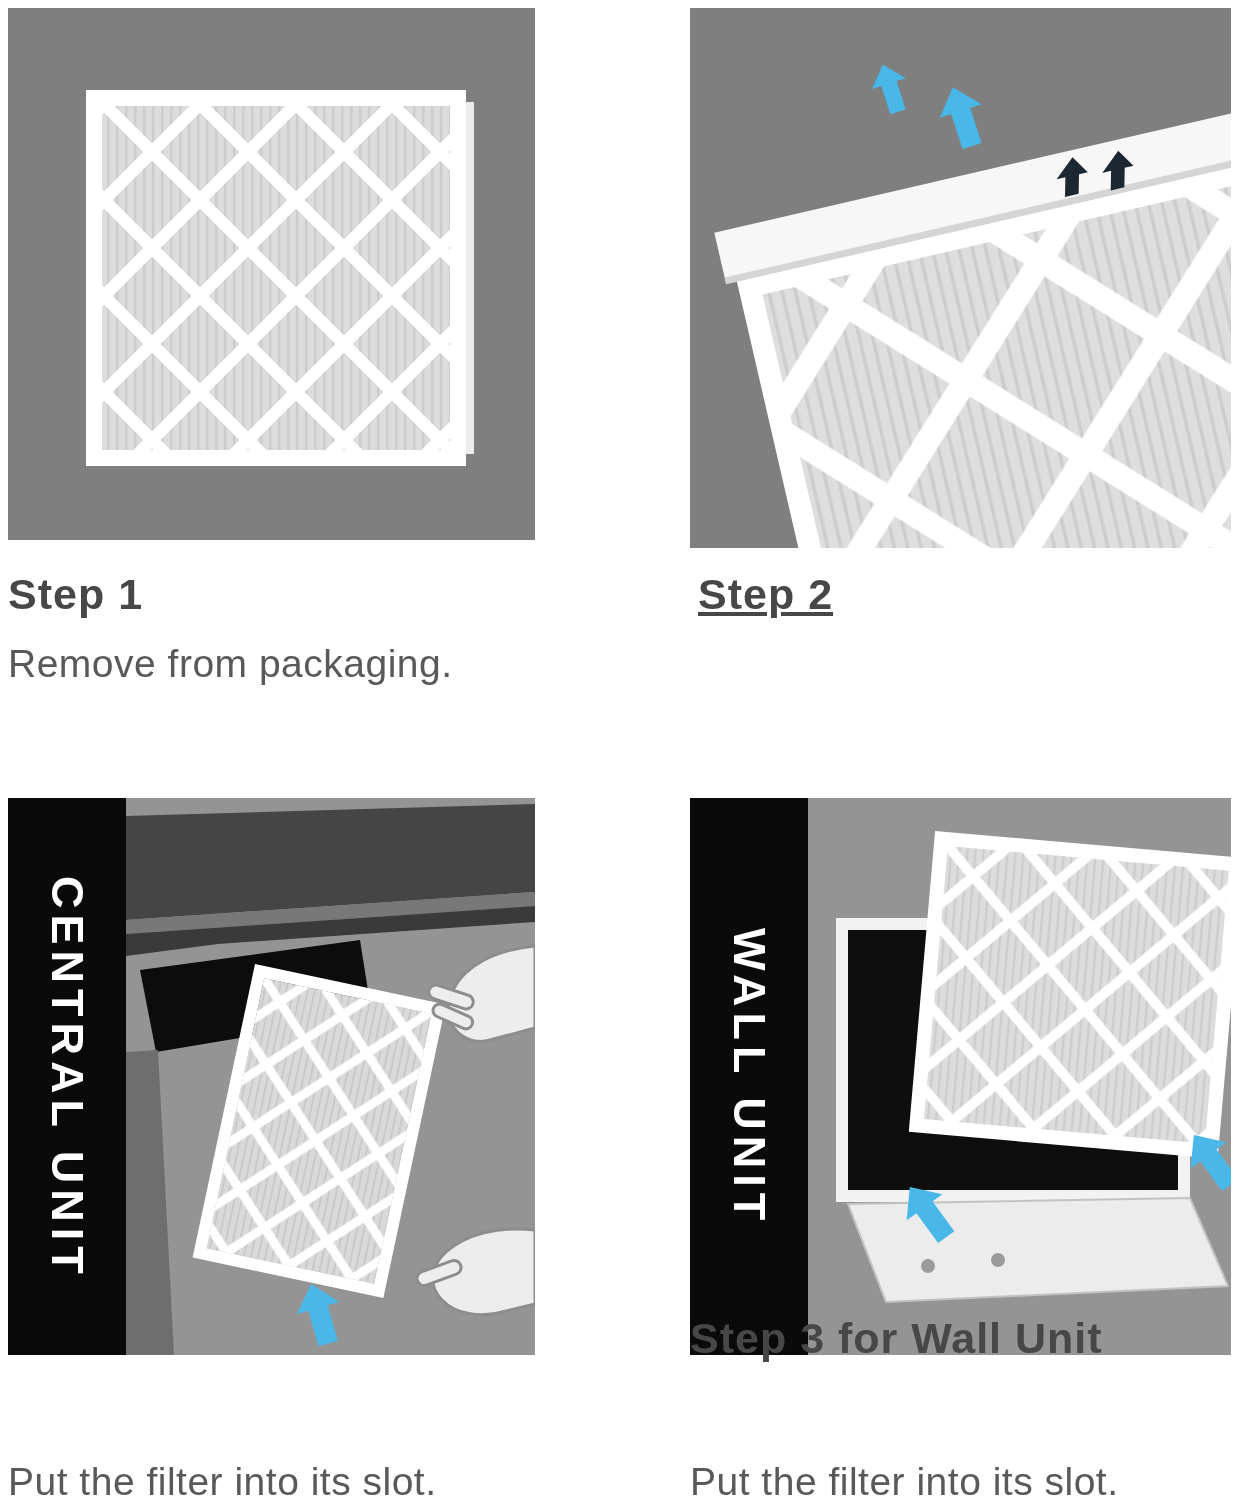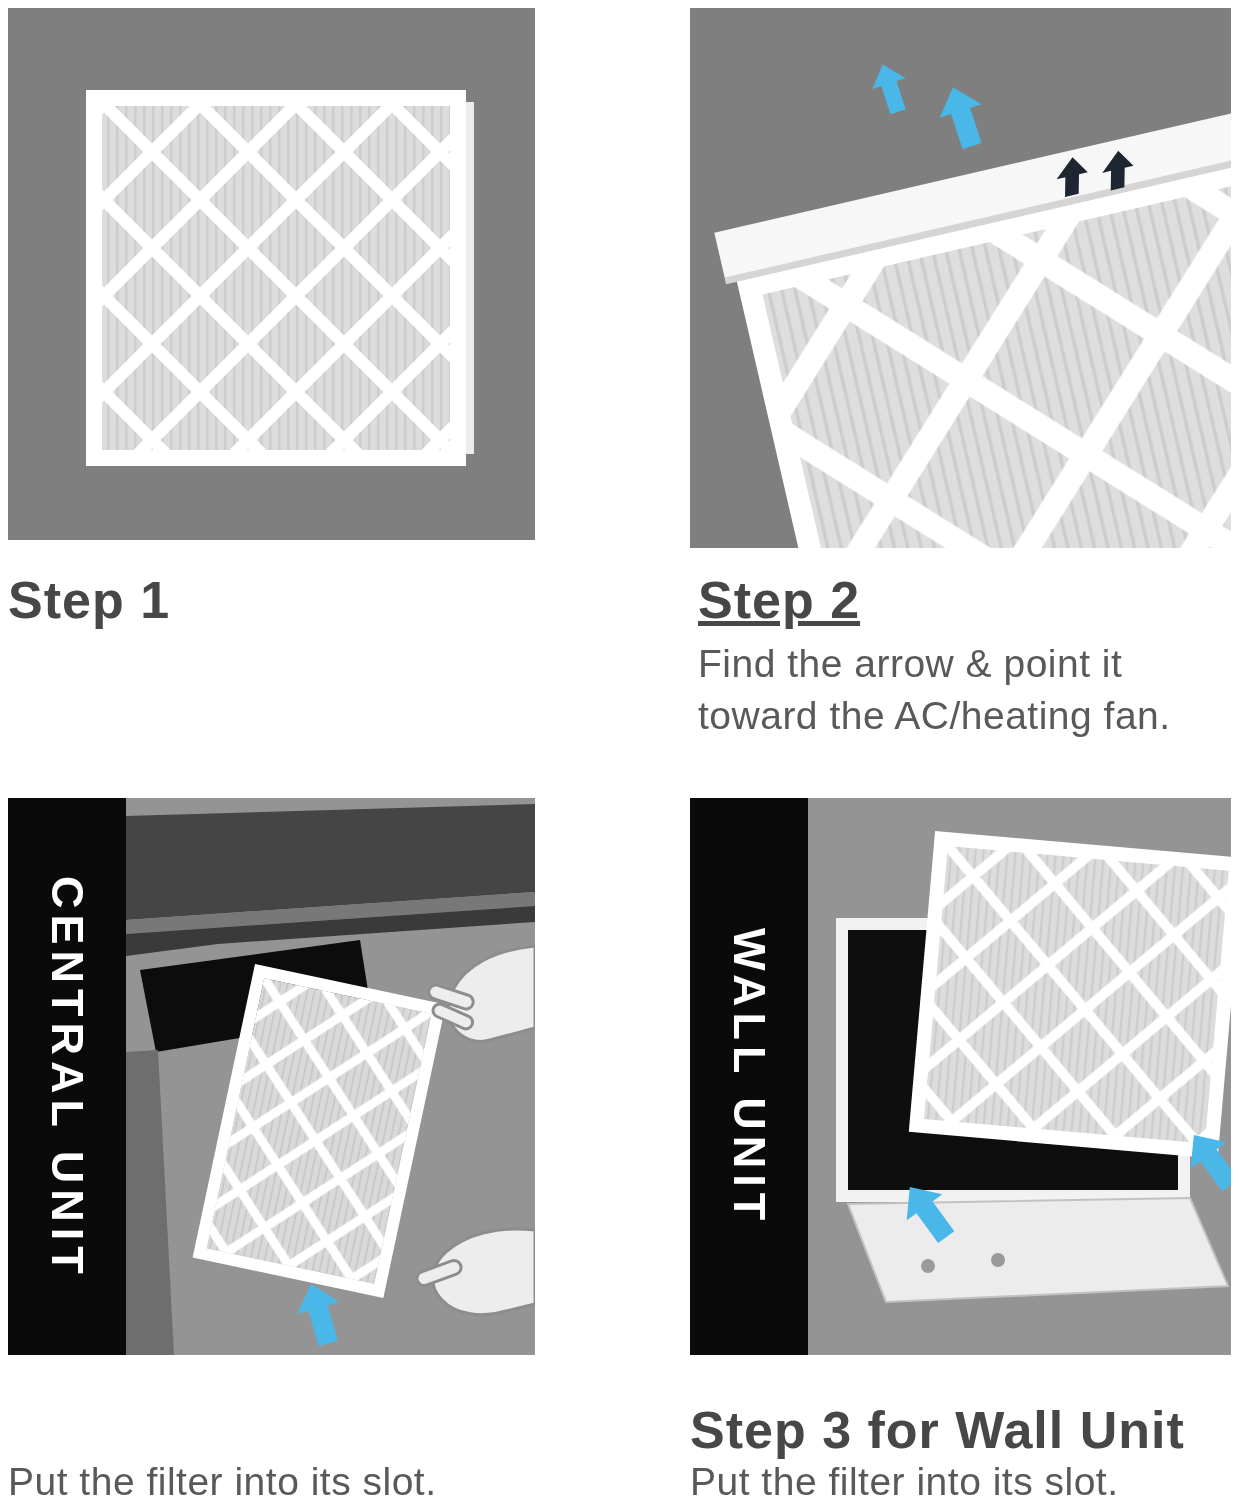--- a/index.html
+++ b/index.html
@@ -9,21 +9,21 @@
     position: relative;
     width: 1239px;
     height: 1500px;
     background: var(--page-bg, #ffffff);
     overflow: hidden;
   }
   .panel { position: absolute; }
   .panel svg { display: block; width: 100%; height: 100%; }
   .step-title {
     position: absolute;
-    font-size: 52px;
+    font-size: 43px;
     font-weight: bold;
     letter-spacing: 1px;
     color: var(--heading-text, #474747);
   }
   .step-desc {
     position: absolute;
     font-size: 39px;
     letter-spacing: 0.5px;
     line-height: 1.34;
     color: var(--body-text, #595959);
@@ -151,23 +151,22 @@
         <rect x="6" y="6" width="296" height="288" fill="none" stroke="#ffffff" stroke-width="14"></rect>
       </g>
       <g style="fill:var(--arrow-blue,#49b8e8)">
         <path transform="translate(202,402) rotate(-36)" d="M22 0 L44 25 L32 25 L32 62 L12 62 L12 25 L0 25 Z"></path>
         <path transform="translate(486,350) rotate(-36)" d="M22 0 L44 25 L32 25 L32 62 L12 62 L12 25 L0 25 Z"></path>
       </g>
     </svg>
   </div>
 
   <h2 class="step-title" style="left:8px; top:570px;">Step 1</h2>
+  <p class="step-desc" style="left:8px; top:638px;">Remove from packaging.</p>
 
   <h2 class="step-title" style="left:698px; top:570px;text-decoration:underline;">Step 2</h2>
-  <p class="step-desc" style="left:698px; top:638px;">Find the arrow &amp; point it
-toward the AC/heating fan.</p>
 
   <p class="step-desc" style="left:8px; top:1456px;">Put the filter into its slot.</p>
 
-  <h2 class="step-title" style="left:690px; top:1400px;text-align:right;">Step 3 for Wall Unit</h2>
+  <h2 class="step-title" style="left:690px; top:1314px;text-align:right;">Step 3 for Wall Unit</h2>
   <p class="step-desc" style="left:690px; top:1456px;">Put the filter into its slot.</p>
 
 </div>
 
 </body></html>

